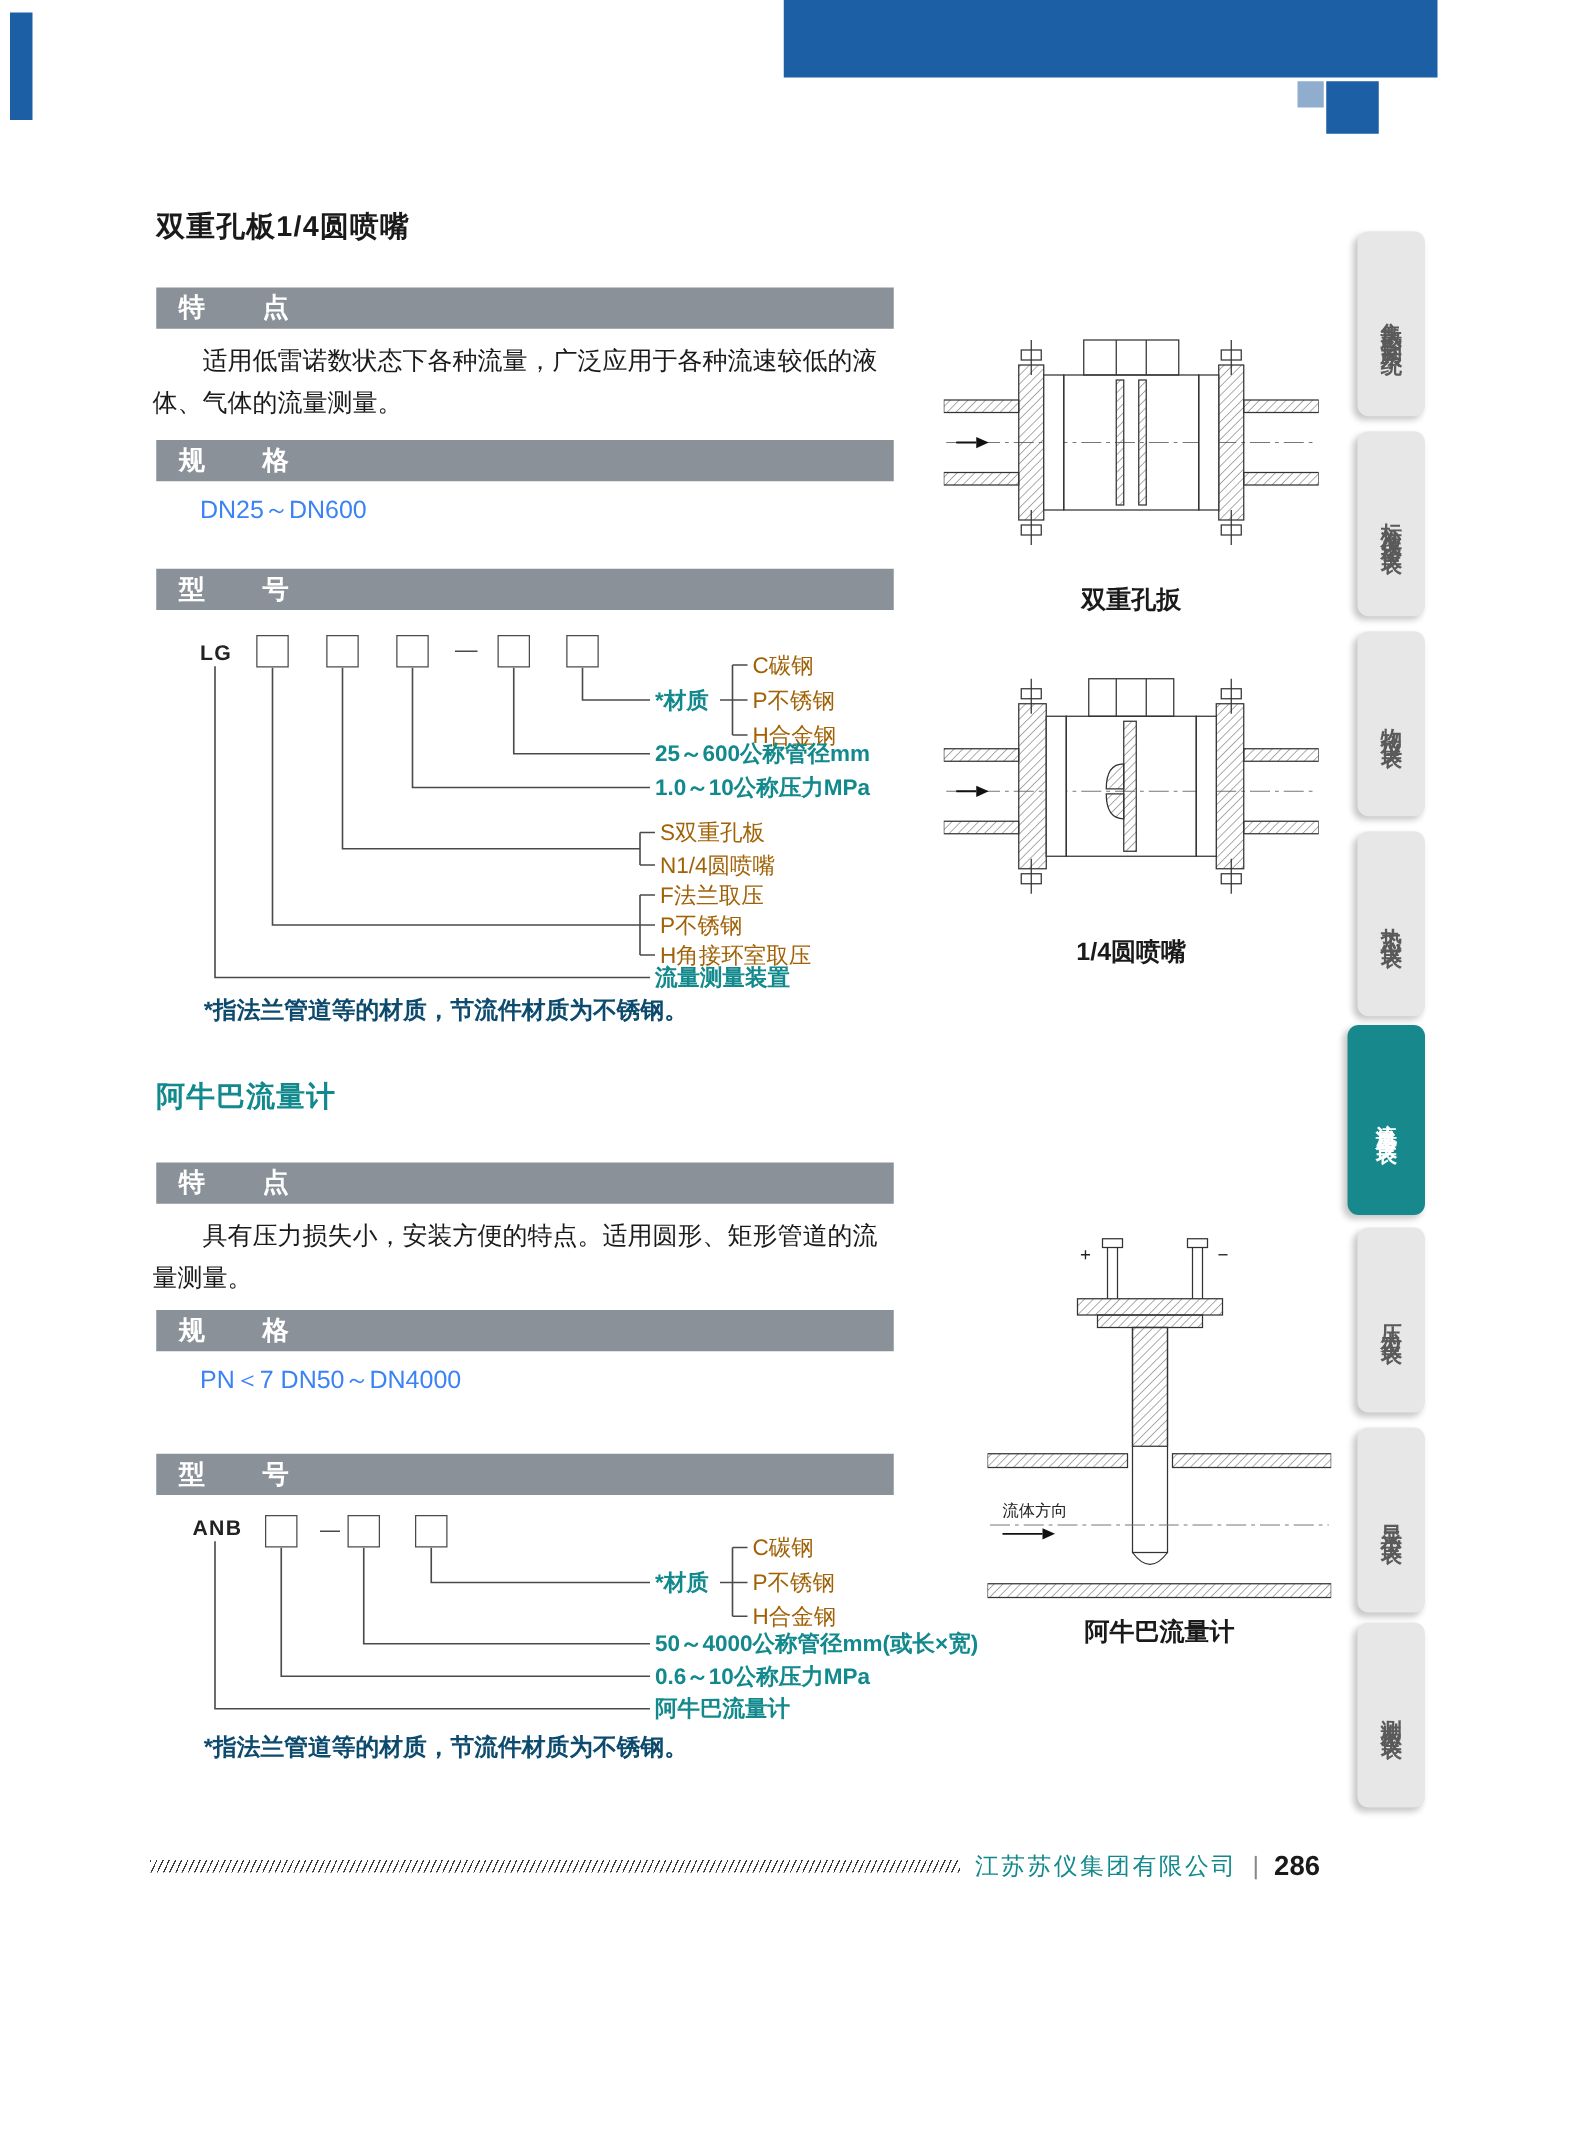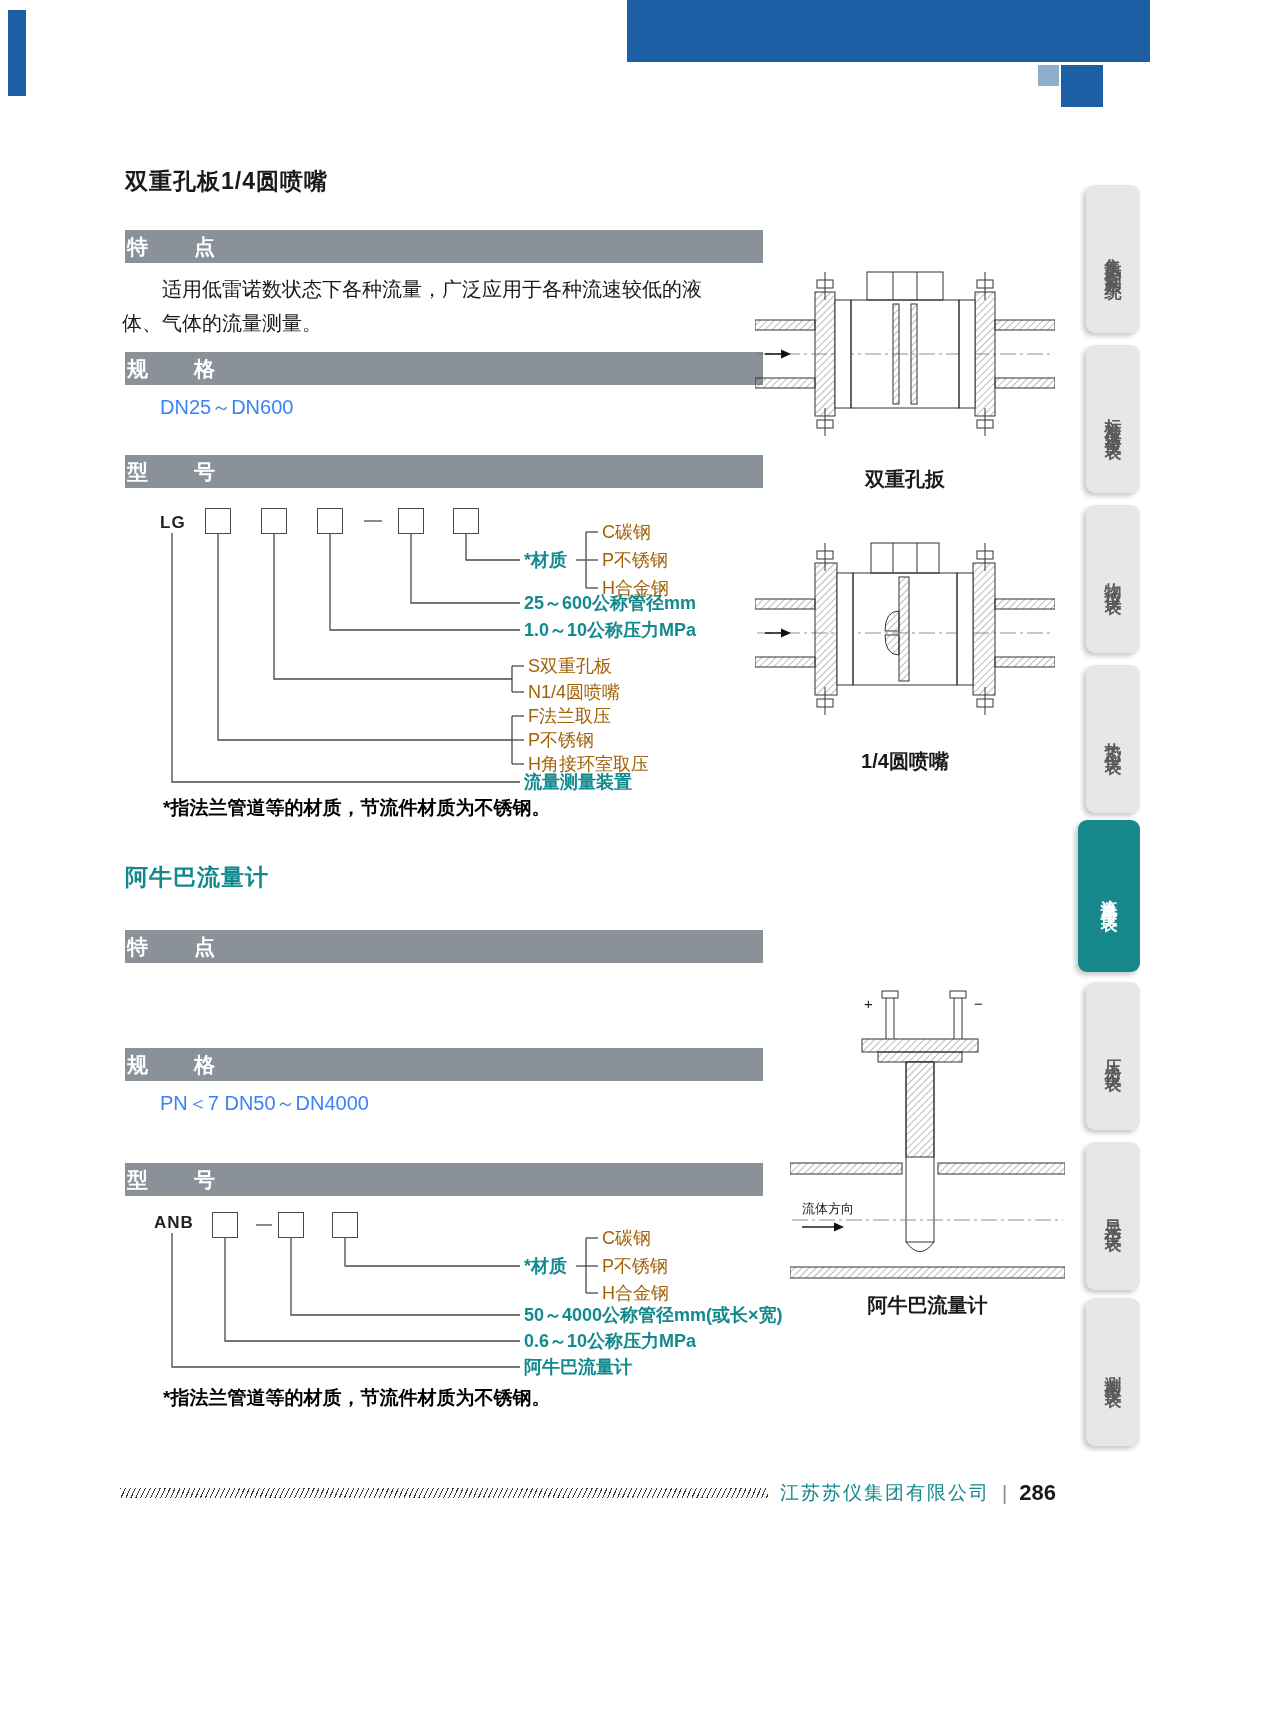--- a/index.html
+++ b/index.html
@@ -4,32 +4,32 @@
 <style>
   *{margin:0;padding:0;box-sizing:border-box}
   body{background:#ffffff;font-family:"Liberation Sans","DejaVu Sans",sans-serif}
   .page{position:relative;width:1277px;height:1720px;background:#fff;overflow:hidden}
   .deco-left{position:absolute;left:8px;top:10px;width:18px;height:86px;background:#1D5FA5}
   .deco-bar{position:absolute;left:627px;top:0;width:523px;height:62px;background:#1D5FA5}
   .sq-light{position:absolute;left:1038px;top:65px;width:21px;height:21px;background:#8FAECE}
   .sq-dark{position:absolute;left:1061px;top:65px;width:42px;height:42px;background:#1D5FA5}
   .title{position:absolute;left:125px;font-size:23px;font-weight:bold;color:#1a1a1a;letter-spacing:1px;white-space:nowrap}
   .title.teal{color:#12898C}
-  .section-bar{position:absolute;left:125px;width:638px;height:33px;background:#8A9199;color:#fff;
-    font-size:21px;font-weight:bold;line-height:33px;padding-left:2px}
+  .section-bar{position:absolute;left:125px;width:590px;height:33px;background:#8A9199;color:#fff;
+    font-size:21px;font-weight:bold;line-height:33px;padding-left:18px}
   .section-bar .bar-text{letter-spacing:46px}
   .body-text{position:absolute;left:122px;width:594px;font-size:20px;line-height:34px;color:#1a1a1a;text-indent:2em}
   .spec-text{position:absolute;left:160px;font-size:20px;color:#3b82f6;white-space:nowrap}
   .diagram{position:absolute}
   .dlines{position:absolute;left:0;top:0}
   .mprefix{position:absolute;font-size:17px;font-weight:bold;color:#222;letter-spacing:1px}
   .mbox{position:absolute;top:8px;width:26px;height:26px;border:1.6px solid #4a4a4a;background:#fff}
   .dlabel{position:absolute;font-size:18px;line-height:20px;color:#a16207;white-space:nowrap}
   .dlabel.teal{color:#12898C;font-weight:bold}
-  .footnote{position:absolute;left:163px;font-size:19px;font-weight:bold;color:#000000;white-space:nowrap}
+  .footnote{position:absolute;left:163px;font-size:19px;font-weight:bold;color:#0c4a6e;white-space:nowrap}
   .fig-svg{position:absolute}
   .fig-caption{position:absolute;font-size:20px;font-weight:bold;color:#1a1a1a;text-align:center}
   .tab{position:absolute;left:1086px;width:54px;height:148px;background:#E7E7E7;border-radius:9px;
     box-shadow:-3px 3px 5px rgba(0,0,0,0.22);display:flex;align-items:center;justify-content:center}
   .tab.active{left:1078px;width:62px;height:152px;background:#17898C}
   .tab-label{writing-mode:vertical-rl;text-orientation:upright;letter-spacing:5px;font-size:17px;font-weight:bold;color:#5a5a5a}
   .tab.active .tab-label{color:#fff}
   .footer{position:absolute;left:120px;top:1480px;width:936px;display:flex;align-items:center;gap:12px}
   .hatch{flex:1;height:10px;background:repeating-linear-gradient(115deg,#3a3a3a 0,#3a3a3a 1px,transparent 1px,transparent 4.5px)}
   .company{font-size:19px;font-weight:normal;color:#12898C;letter-spacing:2px;white-space:nowrap}
@@ -176,20 +176,21 @@
     <line x1="10" y1="118" x2="26" y2="118" stroke="#111" stroke-width="1.5"></line>
     <polygon points="36,118 26,113.5 26,122.5" fill="#111"></polygon>
   </svg>
   <div class="fig-caption" style="left:755px;top:748px;width:300px">1/4圆喷嘴</div>
 
   <div class="title teal" style="top:862px">阿牛巴流量计</div>
 
   <div class="section-bar" style="top:930px">
     <span class="bar-text">特点</span>
   </div>
+  <p class="body-text" style="top:972px">具有压力损失小，安装方便的特点。适用圆形、矩形管道的流量测量。</p>
 
   <div class="section-bar" style="top:1048px">
     <span class="bar-text">规格</span>
   </div>
   <div class="spec-text" style="top:1090px">PN＜7  DN50～DN4000</div>
 
   <div class="section-bar" style="top:1163px">
     <span class="bar-text">型号</span>
   </div>
 

